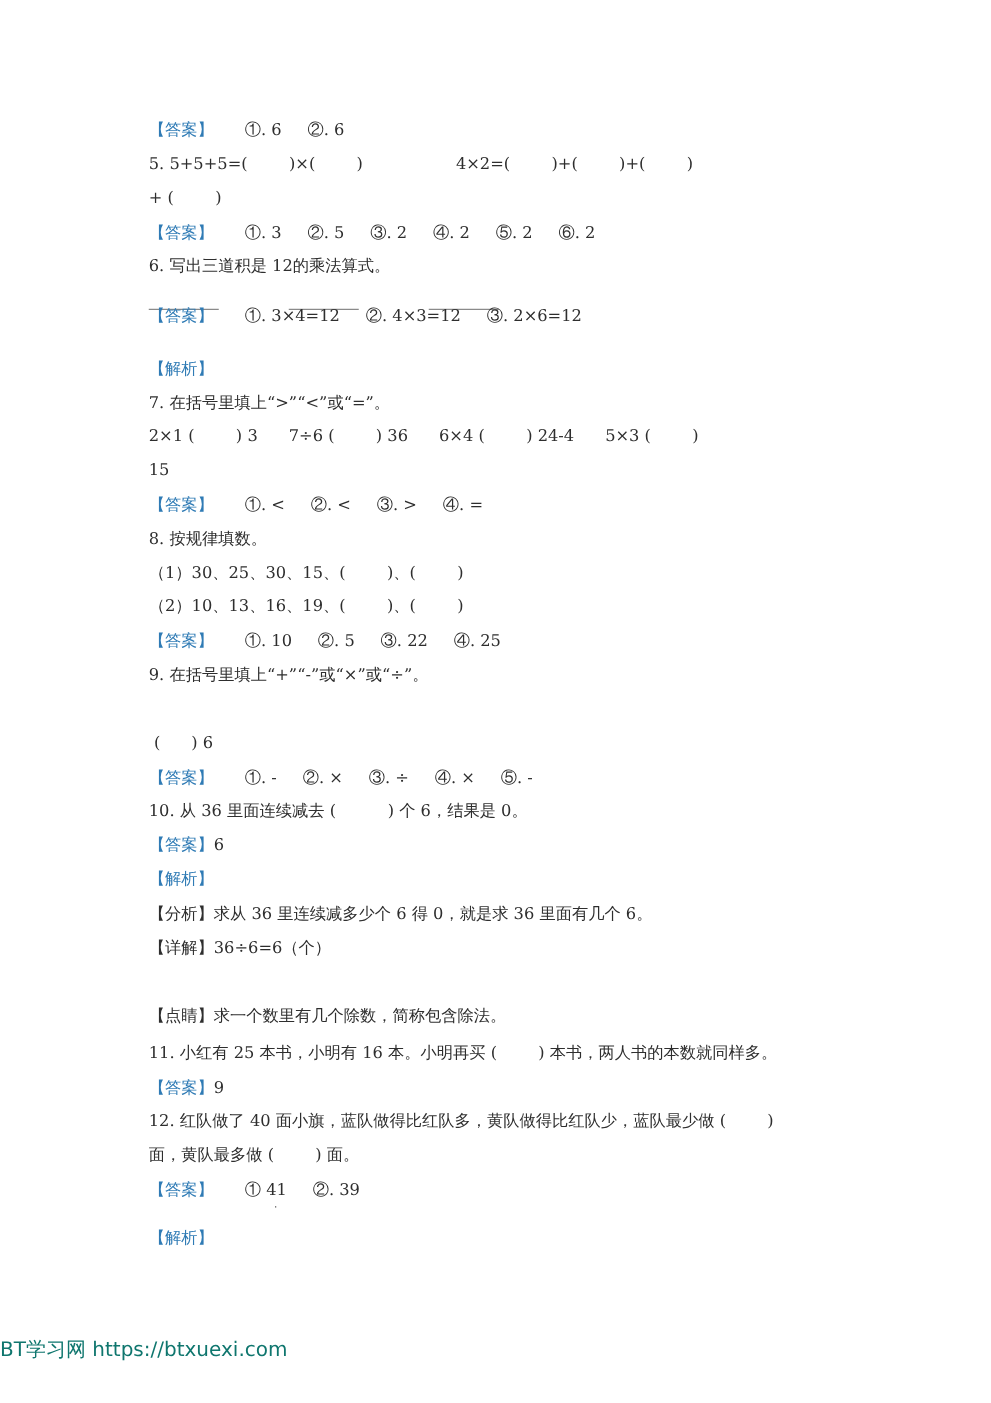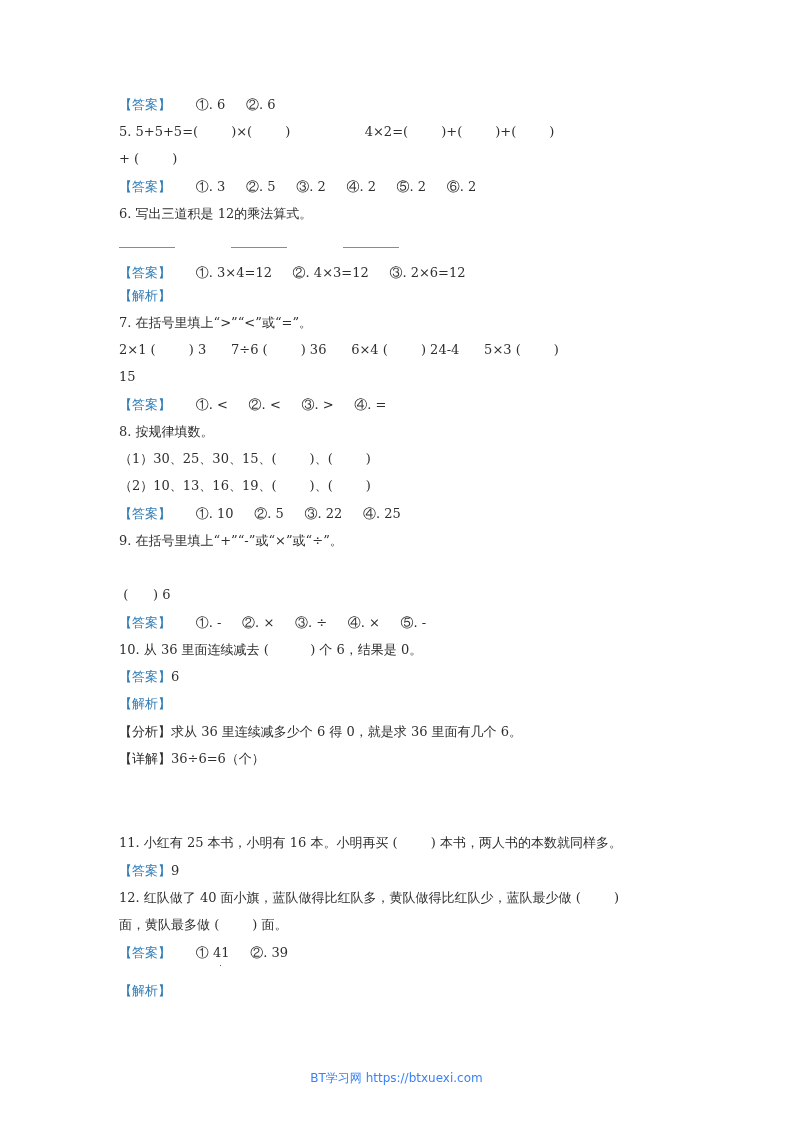--- a/index.html
+++ b/index.html
@@ -40,24 +40,24 @@
       top: 247px;
       width: 56px;
       height: 0;
       border-top: 1px solid #8a8a8a;
     }
     .footer {
       position: absolute;
       left: 0;
       width: 793px;
       top: 1070px;
-      text-align: center;
+      text-align: left;
       font-family: "DejaVu Sans", "Liberation Sans", sans-serif;
-      font-size: 12px;
-      color: #3b82f6;
+      font-size: 16px;
+      color: #0f766e;
     }
     .dot {
       position: absolute;
       left: 220px;
       top: 965px;
       width: 1px;
       height: 1px;
       background: #555;
     }
   </style>
@@ -69,21 +69,21 @@
   <div class="line" style="top:96px"><span class="label">【答案】</span><span>      ①. 6     ②. 6</span></div>
 
   <div class="line" style="top:123px"><span>5. 5+5+5=(        )×(        )                  4×2=(        )+(        )+(        )</span></div>
   <div class="line" style="top:150px"><span>+ (        )</span></div>
   <div class="line" style="top:178px"><span class="label">【答案】</span><span>      ①. 3     ②. 5     ③. 2     ④. 2     ⑤. 2     ⑥. 2</span></div>
 
   <div class="line" style="top:205px"><span>6. 写出三道积是 12的乘法算式。</span></div>
   <div class="blank-line" style="left:119px"></div>
   <div class="blank-line" style="left:231px"></div>
   <div class="blank-line" style="left:343px"></div>
-  <div class="line" style="top:264px"><span class="label">【答案】</span><span>      ①. 3×4=12     ②. 4×3=12     ③. 2×6=12</span></div>
+  <div class="line" style="top:245px"><span class="label">【答案】</span><span>      ①. 3×4=12     ②. 4×3=12     ③. 2×6=12</span></div>
   <div class="line" style="top:287px"><span class="label">【解析】</span></div>
 
   <div class="line" style="top:314px"><span>7. 在括号里填上“&gt;”“&lt;”或“=”。</span></div>
   <div class="line" style="top:341px"><span>2×1 (        ) 3      7÷6 (        ) 36      6×4 (        ) 24-4      5×3 (        )</span></div>
   <div class="line" style="top:368px"><span>15</span></div>
   <div class="line" style="top:396px"><span class="label">【答案】</span><span>      ①. &lt;     ②. &lt;     ③. &gt;     ④. =</span></div>
 
   <div class="line" style="top:423px"><span>8. 按规律填数。</span></div>
   <div class="line" style="top:450px"><span>（1）30、25、30、15、(        )、(        )</span></div>
   <div class="line" style="top:477px"><span>（2）10、13、16、19、(        )、(        )</span></div>
@@ -91,20 +91,21 @@
 
   <div class="line" style="top:532px"><span>9. 在括号里填上“+”“-”或“×”或“÷”。</span></div>
   <div class="line" style="top:586px"><span> (      ) 6</span></div>
   <div class="line" style="top:614px"><span class="label">【答案】</span><span>      ①. -     ②. ×     ③. ÷     ④. ×     ⑤. -</span></div>
 
   <div class="line" style="top:641px"><span>10. 从 36 里面连续减去 (          ) 个 6，结果是 0。</span></div>
   <div class="line" style="top:668px"><span class="label">【答案】</span><span>6</span></div>
   <div class="line" style="top:695px"><span class="label">【解析】</span></div>
   <div class="line" style="top:723px"><span class="label-dark">【分析】</span><span>求从 36 里连续减多少个 6 得 0，就是求 36 里面有几个 6。</span></div>
   <div class="line" style="top:750px"><span class="label-dark">【详解】</span><span>36÷6=6（个）</span></div>
+  <div class="line" style="top:805px"><span class="label-dark">【点睛】</span><span>求一个数里有几个除数，简称包含除法。</span></div>
 
   <div class="line" style="top:834px"><span>11. 小红有 25 本书，小明有 16 本。小明再买 (        ) 本书，两人书的本数就同样多。</span></div>
   <div class="line" style="top:862px"><span class="label">【答案】</span><span>9</span></div>
 
   <div class="line" style="top:889px"><span>12. 红队做了 40 面小旗，蓝队做得比红队多，黄队做得比红队少，蓝队最少做 (        )</span></div>
   <div class="line" style="top:916px"><span>面，黄队最多做 (        ) 面。</span></div>
   <div class="line" style="top:944px"><span class="label">【答案】</span><span>      ① 41     ②. 39</span></div>
   <div class="dot"></div>
   <div class="line" style="top:982px"><span class="label">【解析】</span></div>
 

